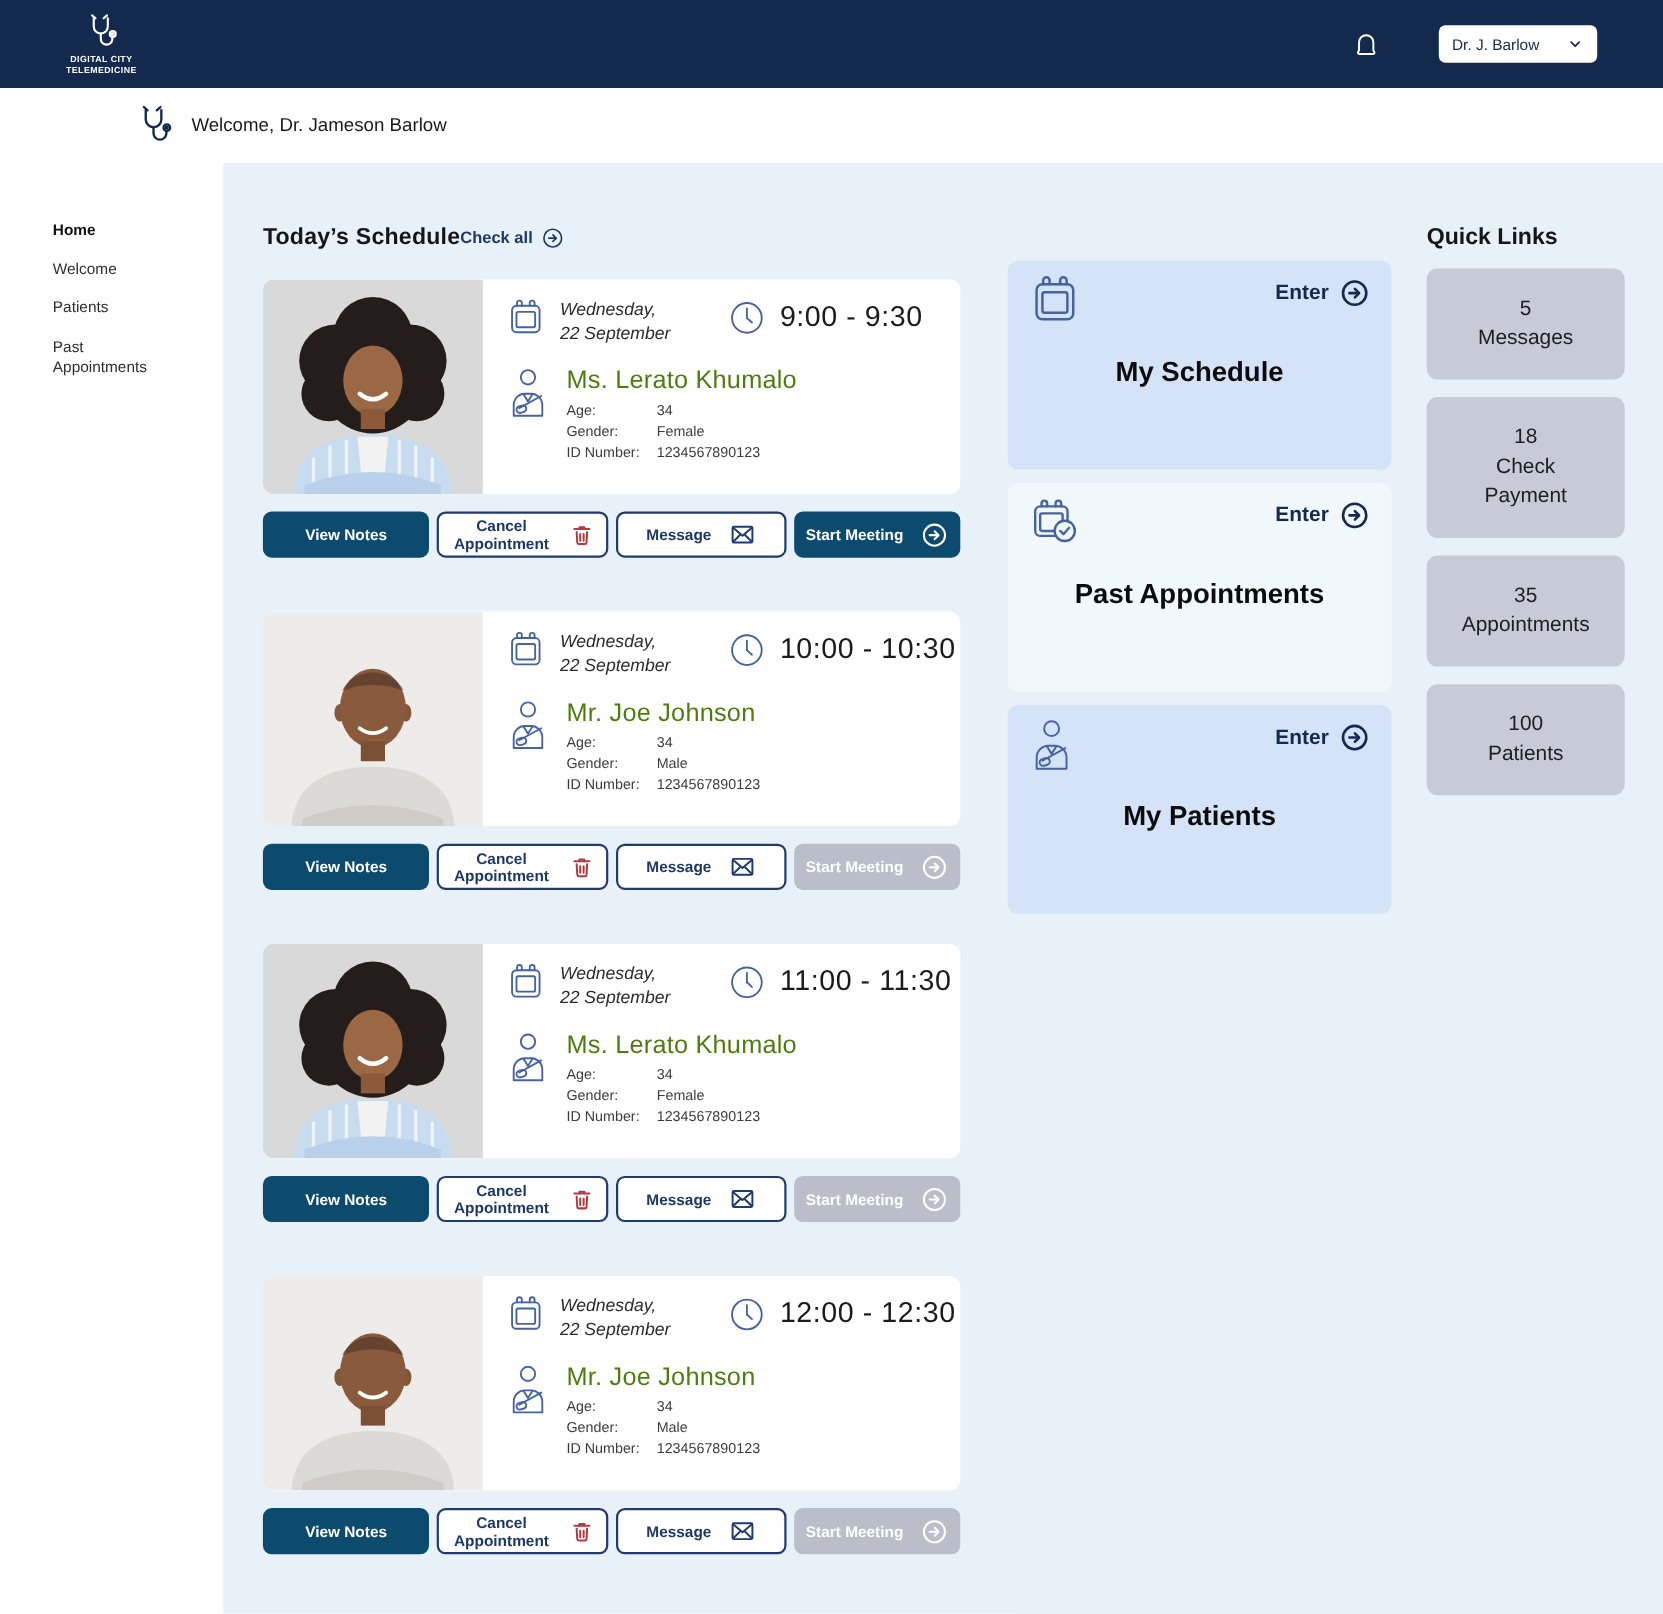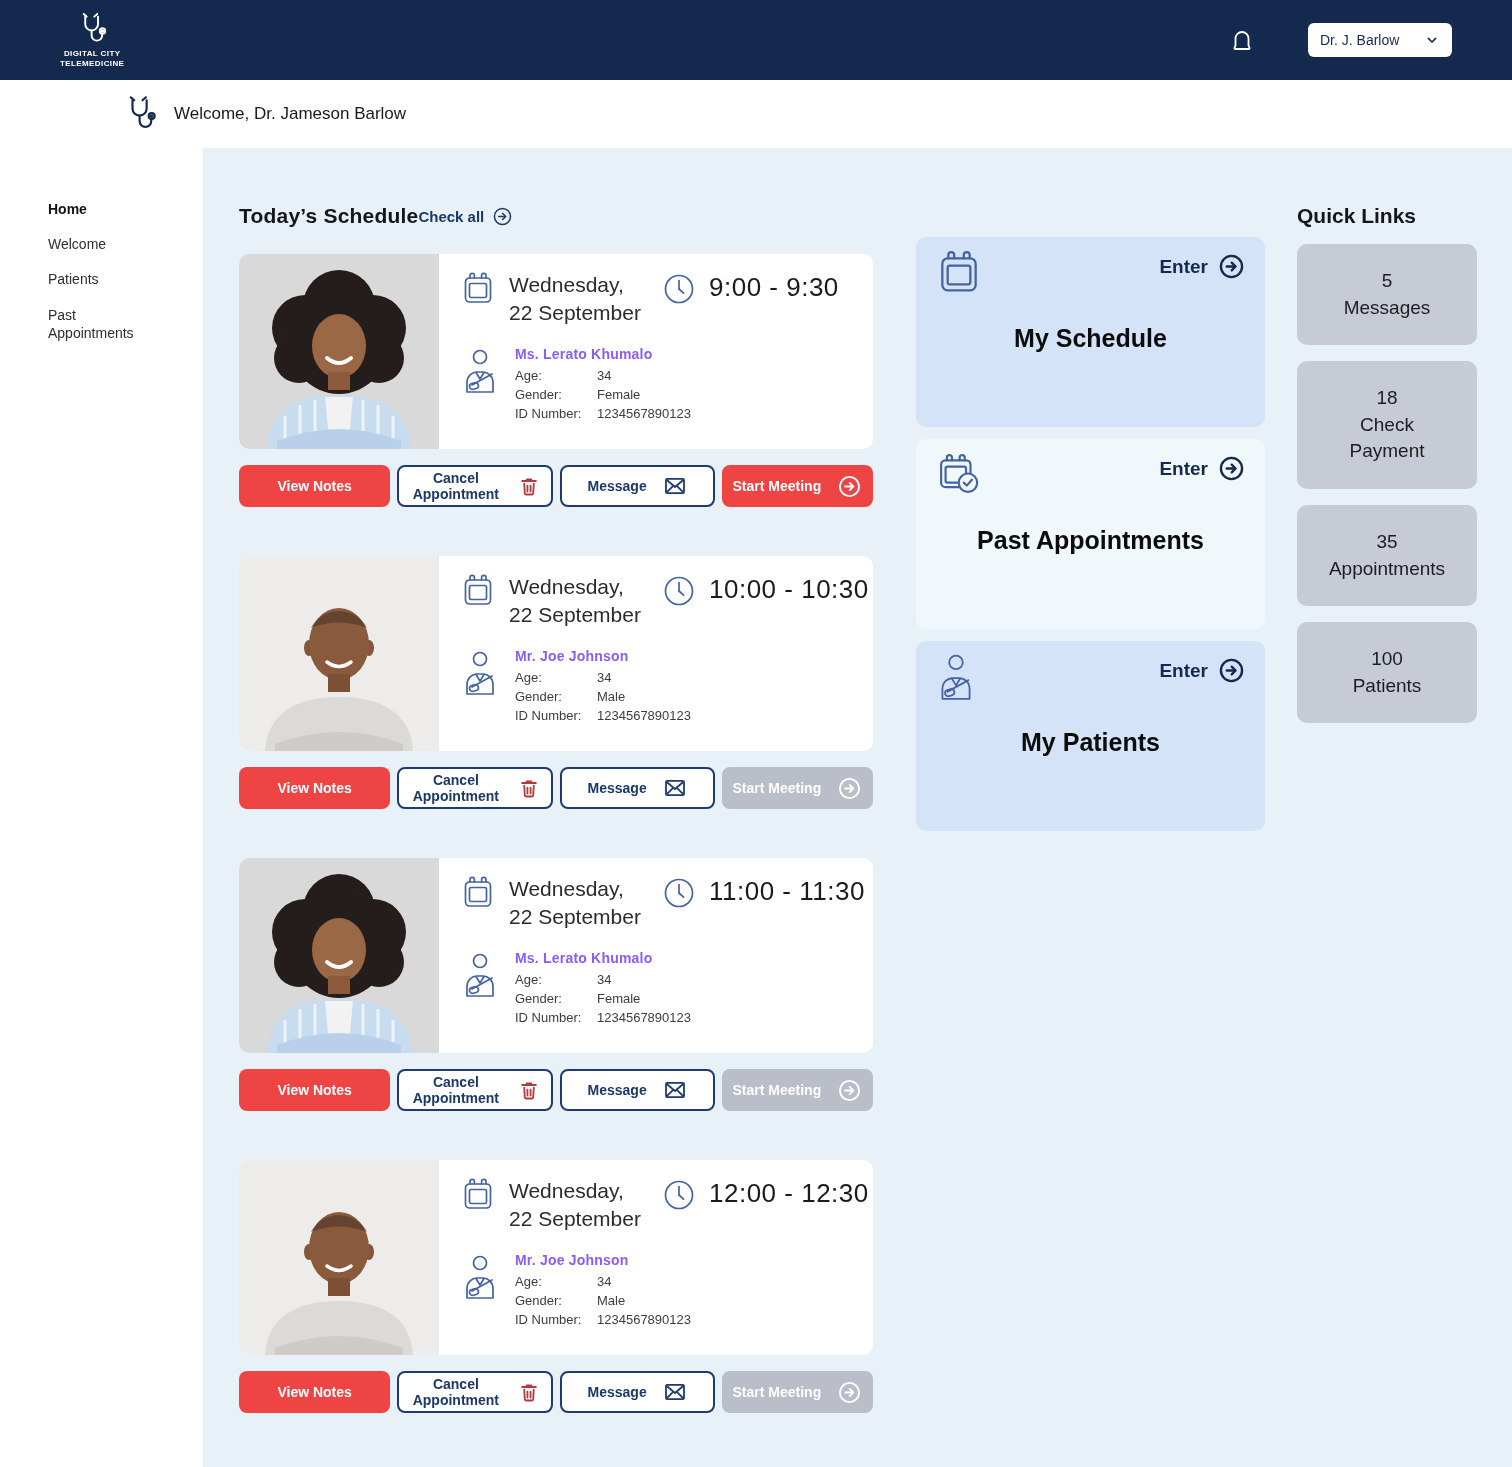--- a/index.html
+++ b/index.html
@@ -35,33 +35,33 @@
 
   .appt-block { margin-bottom:49px; }
   .appt-card { display:flex; height:195px; background:#fff; border-radius:10px; overflow:hidden; }
   .photo { width:200px; flex-shrink:0; }
   .photo svg { width:200px; height:195px; display:none; }
   .photo.is-female svg.pf { display:block; }
   .photo.is-male svg.pm { display:block; }
   .card-body { flex:1; padding:17px 20px 0 22px; }
   .meta-row { display:flex; align-items:flex-start; }
   .cal-ic { width:34px; height:36px; margin-right:14px; }
-  .date-txt { font-size:21px; color:#2b2b2b; line-height:1.35; width:148px; }
+  .date-txt { font-size:16px; color:#2b2b2b; line-height:1.35; width:148px;font-style:italic; }
   .clock-ic { width:36px; height:36px; margin:0 12px 0 4px; }
   .time-txt { font-size:26px; color:#1b1b1b; letter-spacing:.5px; margin-top:1px; white-space:nowrap; }
   .pat-row { display:flex; margin-top:18px; }
   .pat-ic { width:38px; height:46px; margin:2px 16px 0 0; }
-  .pat-name { font-size:14px; font-weight:700; color:#8b5cf6; margin-bottom:6px; letter-spacing:.2px; }
+  .pat-name { font-size:23px; font-weight:400; color:#4d7c0f; margin-bottom:6px; letter-spacing:.2px; }
   .detail { display:flex; font-size:13px; color:#3d3d3d; margin-bottom:4px; }
   .detail .lbl { width:82px; }
 
   .btn-row { display:flex; gap:7px; margin-top:16px; }
   .btn { flex:1; height:42px; border-radius:8px; display:flex; align-items:center; justify-content:center;
     gap:16px; font-size:14px; font-weight:700; cursor:pointer; }
-  .btn-solid { background:#ef4444; color:#fff; }
+  .btn-solid { background:#0c4a6e; color:#fff; }
   .btn-outline { background:#fff; border:2px solid #1e3a70; color:#1b3866; }
   .btn-outline .two-line { width:92px; text-align:center; line-height:1.15; }
   .btn-start.disabled { background:#b9bec8; }
   .btn svg { flex-shrink:0; }
 
   
   .mid-col { width:349px; margin-right:32px; margin-top:33px; }
   .short-card { height:190px; border-radius:10px; padding:12px 20px; margin-bottom:12px; cursor:pointer; position:relative; }
   .short-card.blue { background:#d5e3f8; }
   .short-card.light { background:#f1f8fc; }

